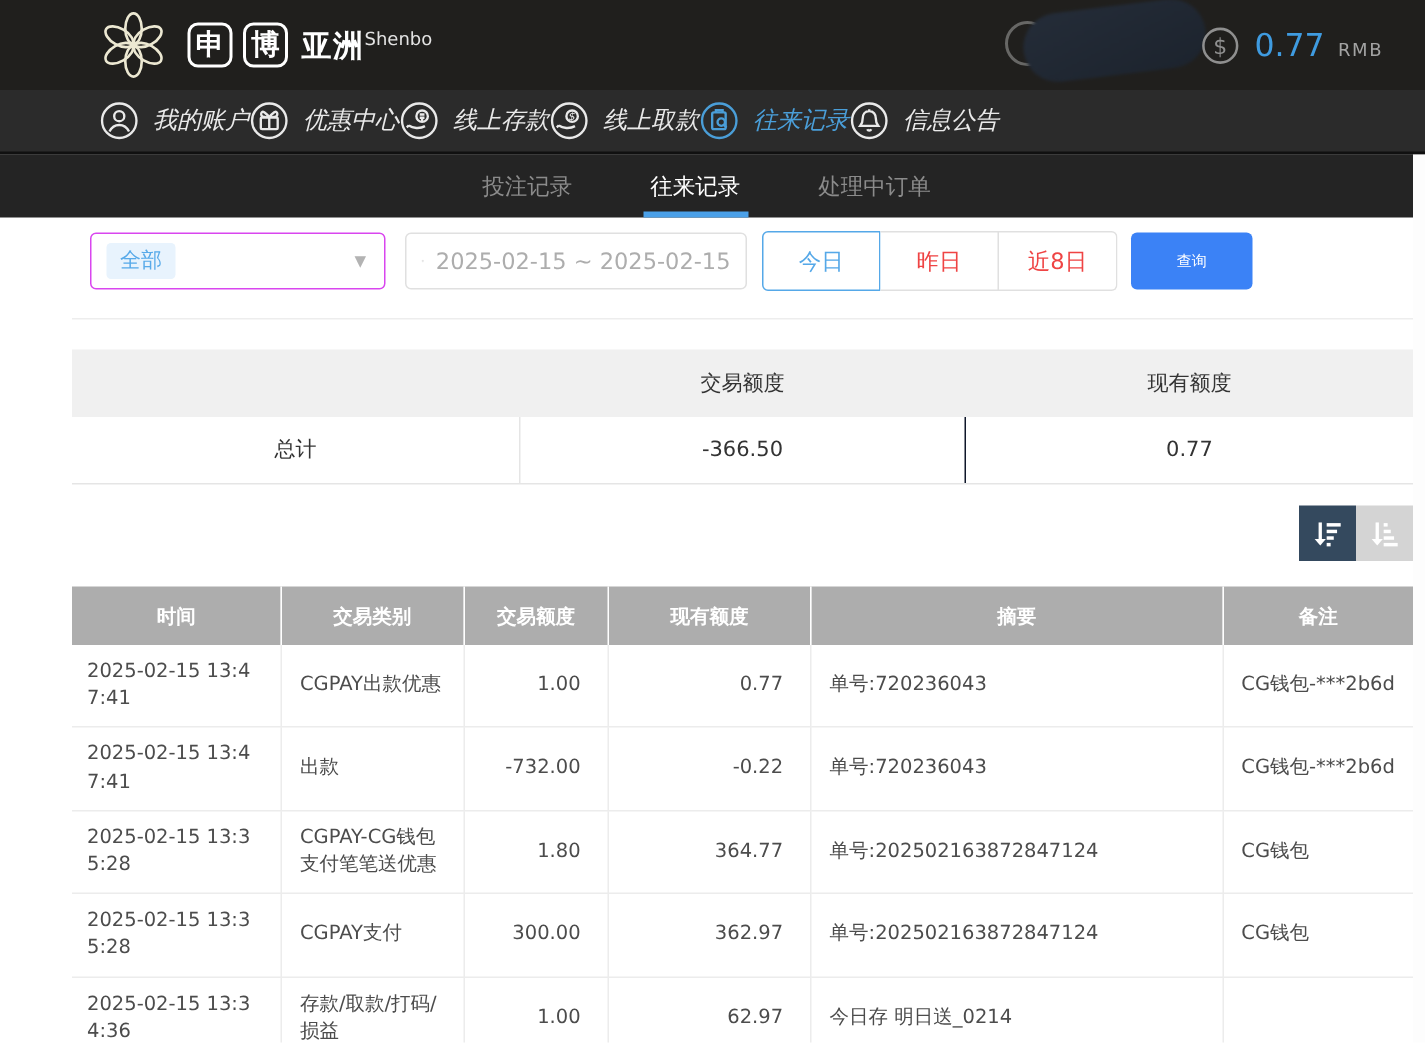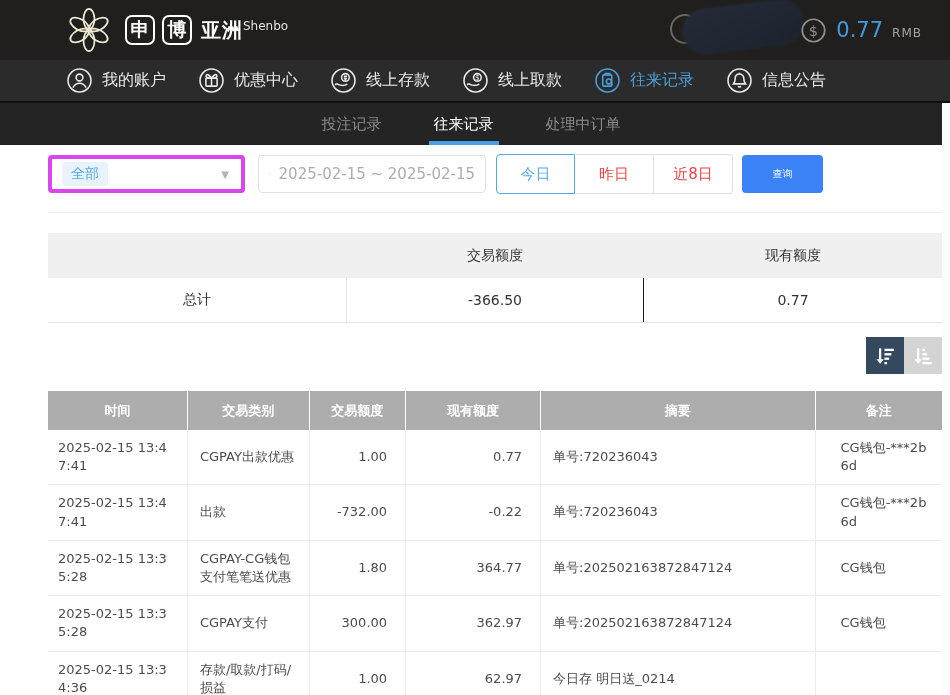--- a/index.html
+++ b/index.html
@@ -17,40 +17,40 @@
   .logo-en { color:#e3e3e3; font-size:12px; }
   .redact-circle { position:absolute; left:670px; top:14px; width:30px; height:30px; border-radius:50%;
     border:2px solid rgba(190,190,190,.45); }
   .redact-blob { position:absolute; left:682px; top:4px; width:122px; height:46px; border-radius:26px;
     background:linear-gradient(160deg,#242c38,#1c232d); transform:rotate(-7deg); filter:blur(1.2px); }
   .balance { position:absolute; right:28px; top:0; height:60px; display:flex; align-items:center; gap:9px; }
   .balance-amt { color:#3f9be0; font-size:21px; }
   .balance-cur { color:#a3a3a3; font-size:12px; letter-spacing:1px; padding-top:5px; }
 
   
-  .navbar { height:43px; background:#2b2b2b; display:flex; align-items:center; padding-left:66px; gap:32px;
-    border-bottom:2px solid #101010; }
+  .navbar { height:43px; background:#2b2b2b; display:flex; align-items:center; padding-left:66px; 
+    border-bottom:2px solid #101010;font-style:italic; }
   .nav-item { display:flex; align-items:center; gap:9px; color:#e9e9e9; font-size:16px; cursor:pointer; }
   .nav-item.active { color:#4a9ed8; }
   .nav-icon { width:27px; height:27px; }
 
   
   .subtabs { height:42px; width:calc(100% - 8px); background:#242424; display:flex; align-items:stretch;
     justify-content:center; gap:46px; }
   .subtab { position:relative; display:flex; align-items:center; color:#8b8b8b; font-size:15px; cursor:pointer; padding:0 3px; }
   .subtab.active { color:#fff; }
   .subtab.active::after { content:""; position:absolute; left:-2px; right:-2px; bottom:0; height:4px; background:#4aa0e8; }
 
   .scroll-track { position:absolute; right:0; top:103px; width:8px; height:592px; background:#fdfdfd; }
 
   
   .content { padding:0 8px 0 48px; }
   .filter-row { display:flex; align-items:center; gap:13px; padding:9px 0 18px; border-bottom:1px solid #ededed; }
-  .dropdown { position:relative; width:197px; height:38px; border:4px solid #d946ef; border-radius:4px;
-    background:#fff; display:flex; align-items:center; padding:0 10px; cursor:pointer; }
+  .dropdown { position:relative; width:197px; height:38px; border:1px solid #d946ef; border-radius:4px;
+    background:#fff; display:flex; align-items:center; padding:0 10px; cursor:pointer;margin-left:12px; }
   .chip { background:#e8f3fd; color:#58aae9; font-size:14px; padding:3px 9px; border-radius:3px; }
   .caret { position:absolute; right:12px; color:#b3b3b3; font-size:10px; }
   .datepicker { width:228px; height:38px; border:1px solid #e0e0e0; border-radius:4px; background:#fff;
     display:flex; align-items:center; gap:8px; padding:0 10px; cursor:pointer; }
   .date-text { color:#adadad; font-size:15px; white-space:nowrap; }
   .btn-group { display:flex; height:40px; margin-left:-3px;border-radius:10px; }
   .range-btn { width:79px; border:1px solid #e0e0e0; border-left-width:0; background:#fff; color:#ef4444;
     font-size:15px; cursor:pointer; font-family:inherit; }
   .range-btn:first-child { border-left-width:1px; border-radius:4px 0 0 4px; }
   .range-btn:last-child { border-radius:0 4px 4px 0; }
@@ -78,21 +78,21 @@
   thead th { background:#adadad; color:#fff; font-size:13px; font-weight:bold; height:39px;
     border-right:1px solid #fff; text-align:center; }
   thead th:last-child { border-right:none;margin-top:36px; }
   tbody td { font-size:13px; color:#4c4c4c; border-bottom:1px solid #ececec; border-right:1px solid #ececec;
     padding:9px 8px; line-height:1.4; word-break:break-all; background:#fff; }
   tbody td:last-child { border-right:none; }
   td.c0 { padding-left:10px; }
   td.c1 { padding-left:12px; }
   td.c2, td.c3 { text-align:right; padding-right:18px; }
   td.c4 { padding-left:12px; }
-  td.c5 { padding-left:25px; }
+  td.c5 { padding-left:12px; }
 </style>
 </head>
 <body>
 
 <div class="topbar">
   <div class="logo-group">
     <svg class="logo-flower" viewBox="0 0 64 64">
       <g fill="none" stroke="#ece8d2" stroke-width="2.1">
         <ellipse cx="32" cy="19" rx="6.5" ry="12" transform="rotate(0 32 32)"></ellipse>
         <ellipse cx="32" cy="19" rx="6.5" ry="12" transform="rotate(60 32 32)"></ellipse>

